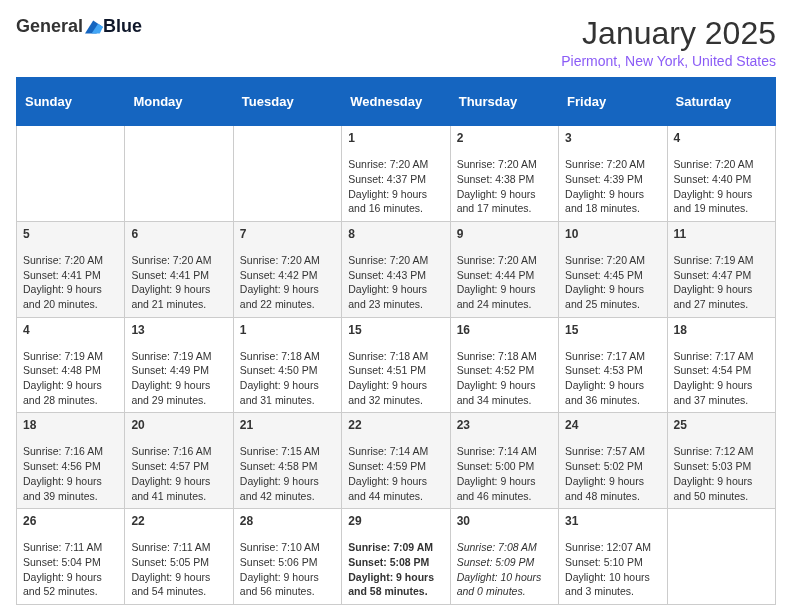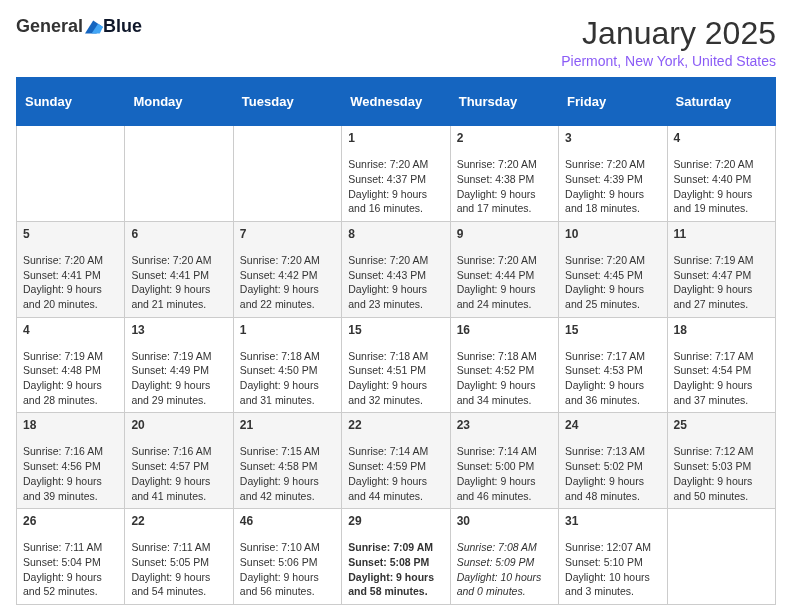--- a/index.html
+++ b/index.html
@@ -302,21 +302,21 @@
         </td>
         <td>
           <span class="day-number">23</span>
           <div class="day-info" style="white-space: pre-line;">Sunrise: 7:14 AM
 Sunset: 5:00 PM
 Daylight: 9 hours
 and 46 minutes.</div>
         </td>
         <td>
           <span class="day-number">24</span>
-          <div class="day-info" style="white-space: pre-line;">Sunrise: 7:13 AM
+          <div class="day-info" style="white-space: pre-line;">Sunrise: 7:57 AM
 Sunset: 5:02 PM
 Daylight: 9 hours
 and 48 minutes.</div>
         </td>
         <td>
           <span class="day-number">25</span>
           <div class="day-info" style="white-space: pre-line;">Sunrise: 7:12 AM
 Sunset: 5:03 PM
 Daylight: 9 hours
 and 50 minutes.</div>
@@ -331,21 +331,21 @@
 and 52 minutes.</div>
         </td>
         <td>
           <span class="day-number">22</span>
           <div class="day-info" style="white-space: pre-line;">Sunrise: 7:11 AM
 Sunset: 5:05 PM
 Daylight: 9 hours
 and 54 minutes.</div>
         </td>
         <td>
-          <span class="day-number">46</span>
+          <span class="day-number">28</span>
           <div class="day-info" style="white-space: pre-line;">Sunrise: 7:10 AM
 Sunset: 5:06 PM
 Daylight: 9 hours
 and 56 minutes.</div>
         </td>
         <td>
           <span class="day-number">29</span>
           <div class="day-info" style="white-space: pre-line; font-weight: bold;">Sunrise: 7:09 AM
 Sunset: 5:08 PM
 Daylight: 9 hours

